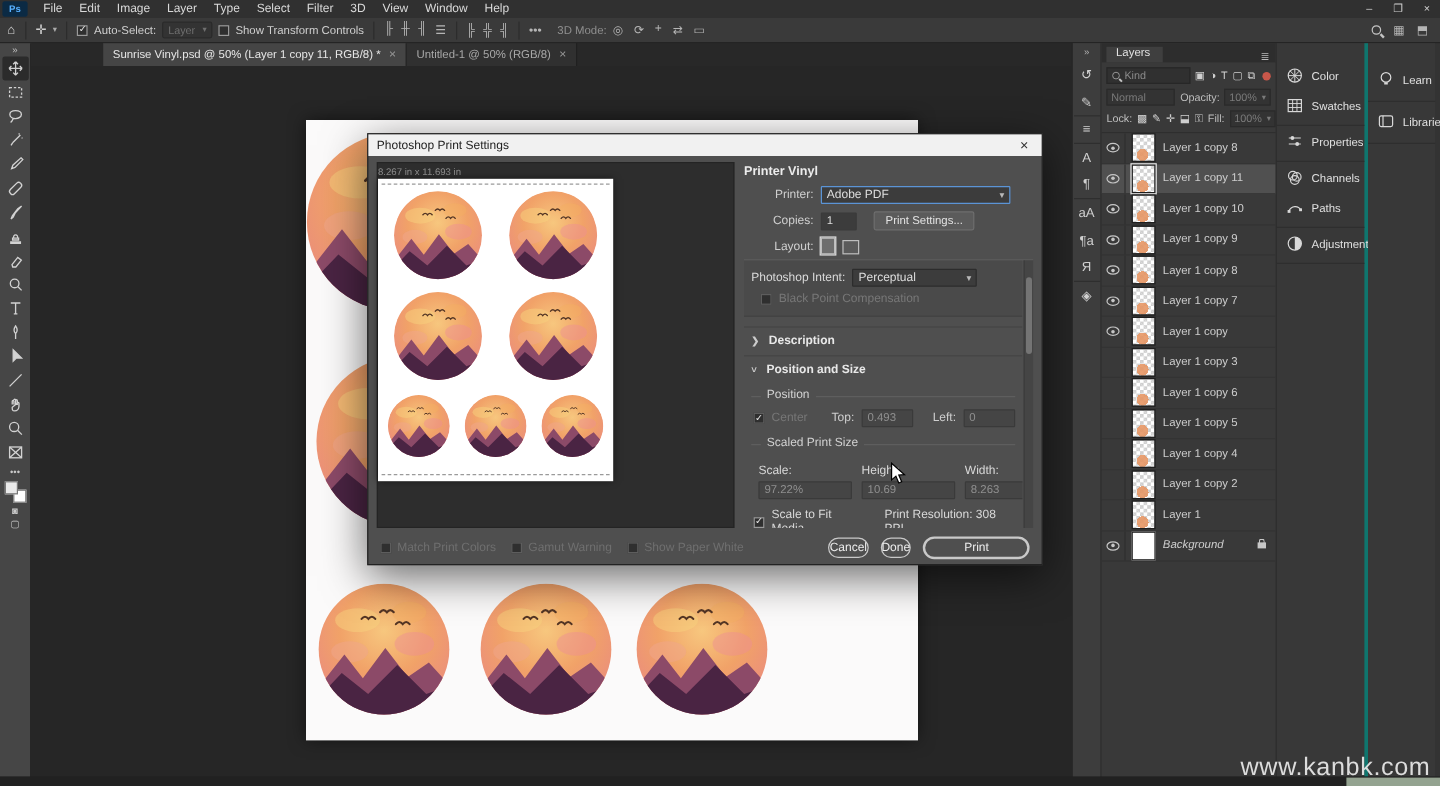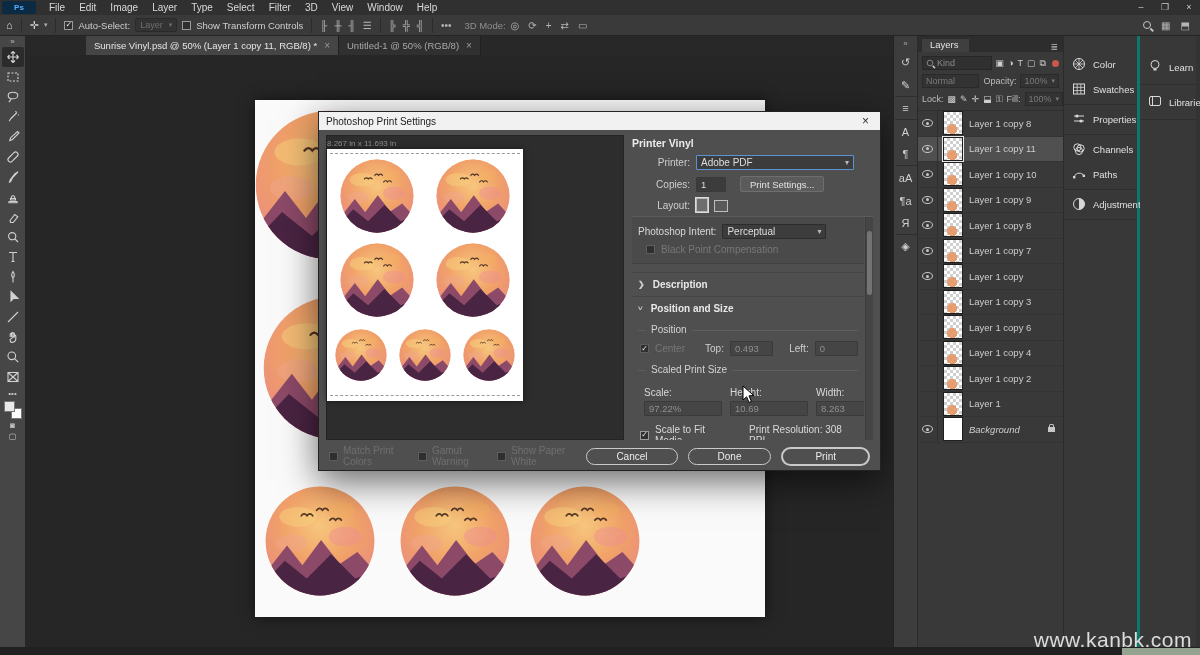--- a/index.html
+++ b/index.html
@@ -3,21 +3,21 @@
 <meta charset="utf-8">
 <style>
   * { box-sizing: border-box; margin: 0; padding: 0; }
   html,body { width:1200px; height:655px; overflow:hidden; background:#262626;
     font-family:"Liberation Sans", sans-serif; color:#d6d6d6; }
   .app { position:relative; width:1200px; height:655px; display:flex; flex-direction:column; }
 
   
   .menubar { height:15px; background:#303030; display:flex; align-items:center; gap:0;
     font-size:10px; color:#d9d9d9; flex:0 0 auto; }
-  .ps-logo { width:34px; height:13px; margin:0 6px 0 2px; background:#0b2a44; color:#57b0ff;
+  .ps-logo { width:21px; height:13px; margin:0 6px 0 2px; background:#0b2a44; color:#57b0ff;
     font-size:8px; font-weight:bold; display:flex; align-items:center; justify-content:center; border-radius:2px; }
   .menubar .mi { padding:0 7px; line-height:15px; cursor:default; }
   .win-btns { margin-left:auto; display:flex; gap:2px; font-size:9px; color:#cfcfcf; }
   .win-btns span { width:22px; text-align:center; line-height:15px; }
 
   
   .optionsbar { height:21px; background:#3a3a3a; border-bottom:1px solid #242424;
     display:flex; align-items:center; font-size:9.5px; color:#cfcfcf; gap:5px; padding:0 6px; flex:0 0 auto; }
   .ob-sep { width:1px; height:15px; background:#2c2c2c; margin:0 3px; }
   .ob-icon { color:#cfcfcf; font-size:11px; line-height:11px; }
@@ -61,21 +61,21 @@
   .page { position:absolute; left:229px; top:45px; width:510px; height:517px; background:#fbfafa;
     box-shadow:0 0 14px rgba(0,0,0,.55); z-index:1; overflow:hidden; }
   .stk { display:block; }
   .pg-c1 { position:absolute; left:0px;  top:10px;  width:150px; height:150px; }
   .pg-c2 { position:absolute; left:8px;  top:196px; width:144px; height:144px; }
   .pg-b1 { position:absolute; left:10px;  top:386px; width:110px; height:110px; }
   .pg-b2 { position:absolute; left:145px; top:386px; width:110px; height:110px; }
   .pg-b3 { position:absolute; left:275px; top:386px; width:110px; height:110px; }
 
   
-  .dialog { position:absolute; left:292px; top:56px; width:563px; height:360px; background:#4f4f4f;
+  .dialog { position:absolute; left:280px; top:56px; width:563px; height:360px; background:#4f4f4f;
     border:1px solid #222; box-shadow:0 10px 34px rgba(0,0,0,.6); z-index:10; display:flex; flex-direction:column; font-size:10px; }
   .dlg-title { height:18px; background:#f1f1f1; color:#1c1c1c; display:flex; align-items:center;
     padding:0 7px; font-size:10px; flex:0 0 auto; }
   .dlg-x { margin-left:auto; color:#333; font-size:12px; padding:0 4px; }
   .dlg-body { flex:1; display:flex; padding:5px 7px 2px 7px; min-height:0; }
 
   .preview-pane { width:298px; background:#2d2d2d; border:1px solid #242424; display:flex;
     flex-direction:column; align-items:flex-start; flex:0 0 auto; }
   .dim-label { color:#8f8f8f; font-size:8px; margin-top:3px; }
   .paper { width:196px; height:252px; background:#fff; margin-top:1px; position:relative;
@@ -112,21 +112,21 @@
   .grp { border-top:1px solid #5e5e5e; margin:10px 6px 0 6px; position:relative; padding-top:8px; }
   .grp-label { position:absolute; top:-7px; left:8px; background:#4f4f4f; padding:0 5px; color:#d2d2d2; }
   .grid3 { display:grid; grid-template-columns:78px 78px 78px; gap:3px 8px; margin:8px 6px 0 6px; align-items:center; }
   .scrollbar { position:absolute; right:0; top:0; bottom:0; width:8px; background:#454545; border-left:1px solid #3c3c3c; }
   .sb-thumb { position:absolute; left:1px; width:5px; border-radius:3px; background:#747474; }
 
   .dlg-footer { height:28px; display:flex; align-items:center; padding:0 10px; gap:13px; flex:0 0 auto; }
   .ft-cb { display:flex; align-items:center; gap:5px; color:#6f6f6f; }
   .ft-btns { margin-left:auto; display:flex; gap:10px; align-items:center; }
   .pbtn { border:1px solid #c9c9c9; border-radius:11px; background:transparent; color:#ececec;
-    font-size:10px; padding:2px 29px; font-family:inherit; }
+    font-size:10px; padding:2px 0; font-family:inherit; }
   .pbtn.primary { border-width:2px; padding:2px 32px; }
 
   
   .cursor { position:absolute; z-index:30; }
 
   
   .docks { width:307px; background:#333; border-left:1px solid #222; display:flex; flex:0 0 auto; }
   .strip { width:24px; background:#3d3d3d; border-right:1px solid #2b2b2b; display:flex;
     flex-direction:column; align-items:center; padding-top:3px; }
   .strip .chv { font-size:8px; color:#aaa; height:12px; }
@@ -676,20 +676,25 @@
               <span class="lname">Layer 1 copy 3</span>
             </div>
             <div class="lrow">
               <div class="eyecell"></div>
               <div class="thumb"></div>
               <span class="lname">Layer 1 copy 6</span>
             </div>
             <div class="lrow">
               <div class="eyecell"></div>
               <div class="thumb"></div>
+              <span class="lname">Layer 1 copy 5</span>
+            </div>
+            <div class="lrow">
+              <div class="eyecell"></div>
+              <div class="thumb"></div>
               <span class="lname">Layer 1 copy 4</span>
             </div>
             <div class="lrow">
               <div class="eyecell"></div>
               <div class="thumb"></div>
               <span class="lname">Layer 1 copy 2</span>
             </div>
             <div class="lrow">
               <div class="eyecell"></div>
               <div class="thumb"></div>

